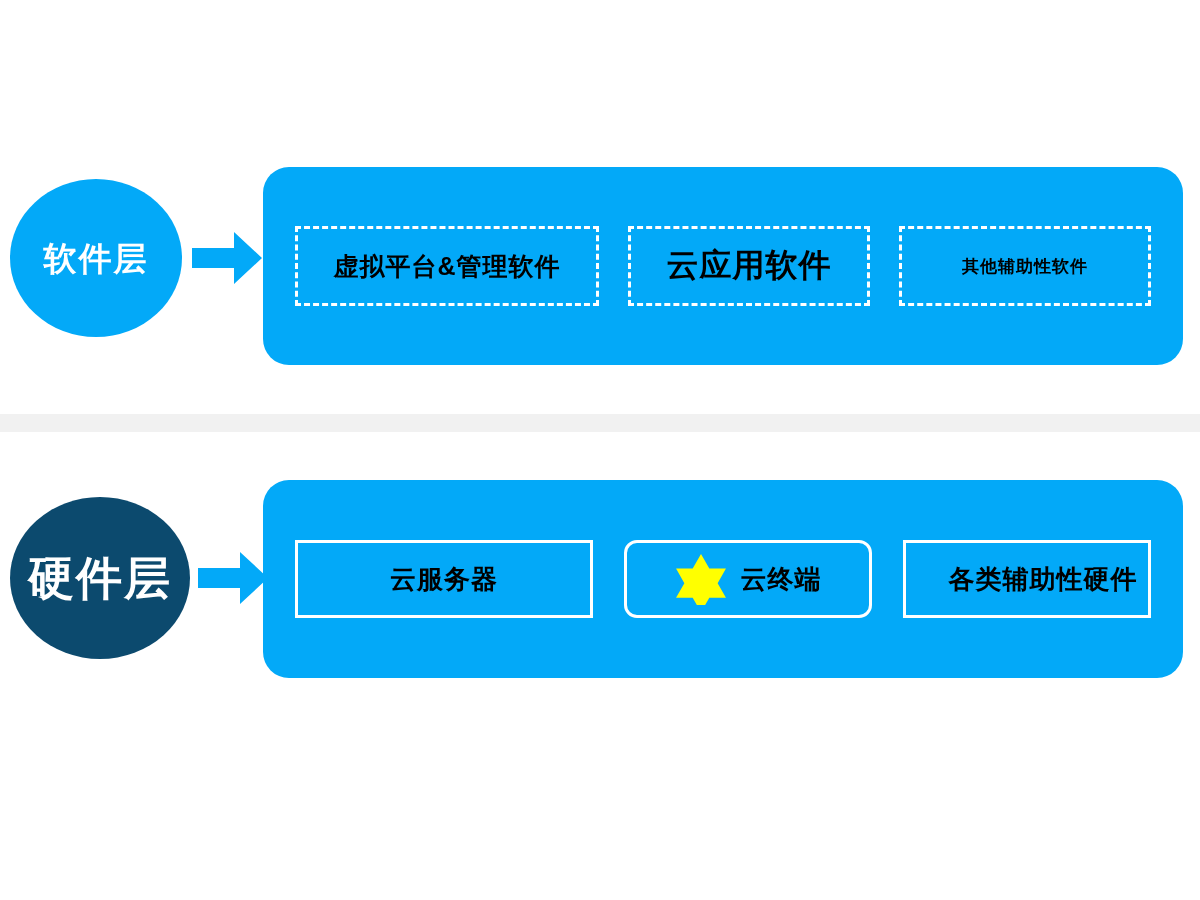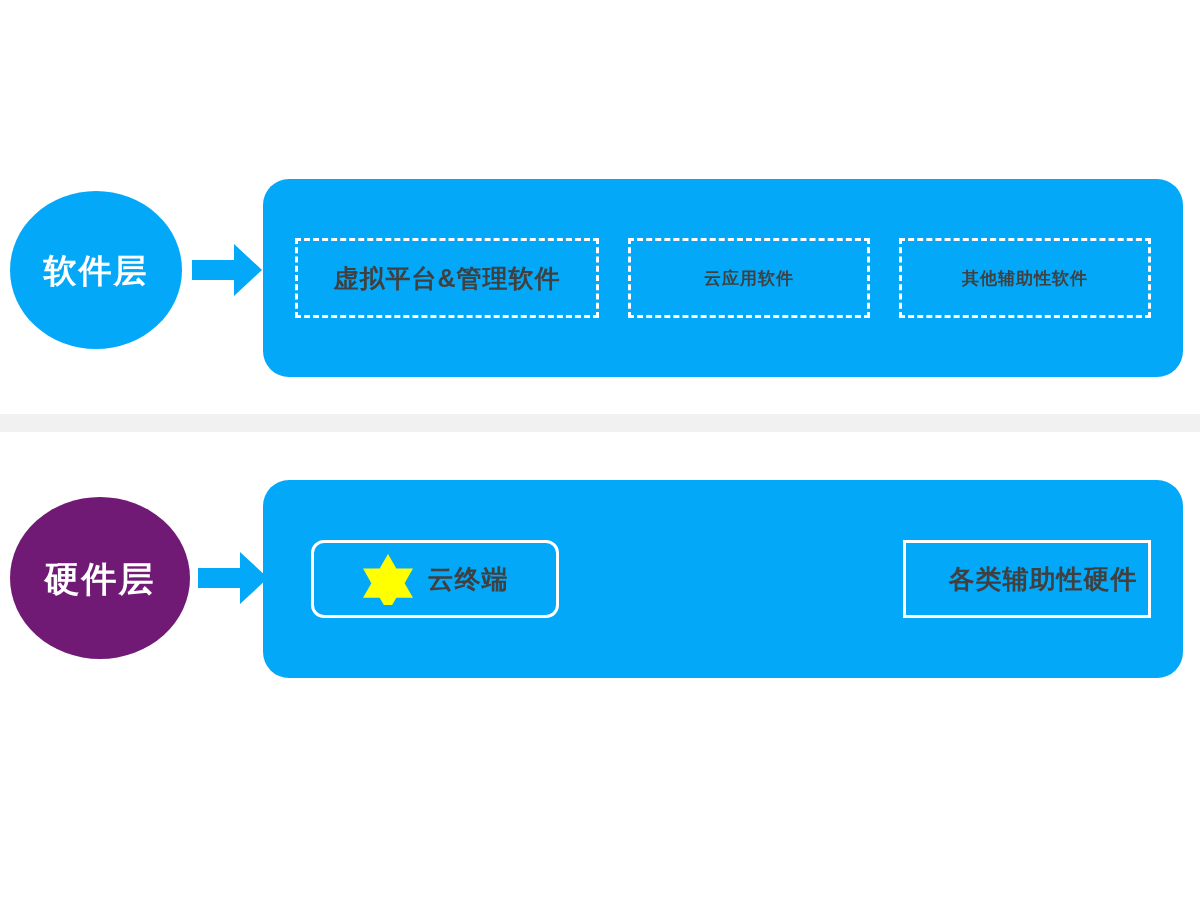--- a/index.html
+++ b/index.html
@@ -75,21 +75,21 @@
     padding: 0 32px;
     box-sizing: border-box;
   }
 
   
   .item-box {
     box-sizing: border-box;
     display: flex;
     align-items: center;
     justify-content: center;
-    color: #404040;
+    color: #000000;
     font-weight: bold;
     letter-spacing: 1px;
     white-space: nowrap;
     position: relative;
   }
 
   .item-box.dashed {
     border: 3px dashed #ffffff;
   }
 
@@ -106,68 +106,71 @@
     flex: 0 0 auto;
     margin-right: 14px;
     line-height: 0;
   }
 </style>
 </head>
 <body>
 
 <div class="canvas">
 
-  <div class="layer-row" style="top:16px;height:432px;">
+  <div class="layer-row" style="top:4px;height:432px;">
 
     <div class="layer-circle" style="left:10px; top:175px; width:172px; height:158px; background:#03a9f8; font-size:33px;">
       <span>软件层</span>
     </div>
 
     <span class="layer-arrow" style="left:192px; top:228px;">
       <svg width="70" height="52" viewBox="0 0 70 52" xmlns="http://www.w3.org/2000/svg">
         <polygon points="0,16 42,16 42,0 70,26 42,52 42,36 0,36" fill="#03a9f8"></polygon>
       </svg>
     </span>
 
     <div class="layer-panel" style="left:263px; top:163px; width:920px; height:198px; background:#03a9f8;">
       <div class="panel-inner">
 
         <div class="item-box dashed" style="width:304px; height:80px; font-size:25px;">
           <span class="item-label">虚拟平台&amp;管理软件</span>
         </div>
 
-        <div class="item-box dashed" style="width:242px; height:80px; font-size:17px; margin-left:16px;">
+        <div class="item-box dashed" style="width:242px; height:80px; font-size:32px; margin-left:16px;">
           <span class="item-label">云应用软件</span>
         </div>
 
         <div class="item-box dashed" style="width:252px; height:80px; font-size:17px; margin-left:16px;font-family:Liberation Mono, monospace;">
           <span class="item-label">其他辅助性软件</span>
         </div>
 
       </div>
     </div>
   </div>
 
   <div class="divider-band" style="top:414px; background:#f1f1f1;"></div>
 
   <div class="layer-row" style="top:432px;height:300px;">
 
-    <div class="layer-circle" style="left:10px; top:65px; width:180px; height:162px; background:#701a75; font-size:35px;">
+    <div class="layer-circle" style="left:10px; top:65px; width:180px; height:162px; background:#0c4a6e; font-size:46px;">
       <span>硬件层</span>
     </div>
 
     <span class="layer-arrow" style="left:198px; top:120px;">
       <svg width="70" height="52" viewBox="0 0 70 52" xmlns="http://www.w3.org/2000/svg">
         <polygon points="0,16 42,16 42,0 70,26 42,52 42,36 0,36" fill="#03a9f8"></polygon>
       </svg>
     </span>
 
     <div class="layer-panel" style="left:263px; top:48px; width:920px; height:198px; background:#03a9f8;">
       <div class="panel-inner">
 
+        <div class="item-box solid" style="width:298px; height:78px; font-size:26px;">
+          <span class="item-label">云服务器</span>
+        </div>
 
         <div class="item-box solid" style="width:248px; height:78px; font-size:26px; margin-left:16px;border-radius:13px;">
           <span class="star-icon">
             <svg width="52" height="52" viewBox="0 0 100 100" xmlns="http://www.w3.org/2000/svg">
               <polygon points="50,2 66,30 98,30 82,58 98,86 66,86 50,114 34,86 2,86 18,58 2,30 34,30" fill="#ffff00"></polygon>
             </svg>
           </span>
           <span class="item-label">云终端</span>
         </div>
 

